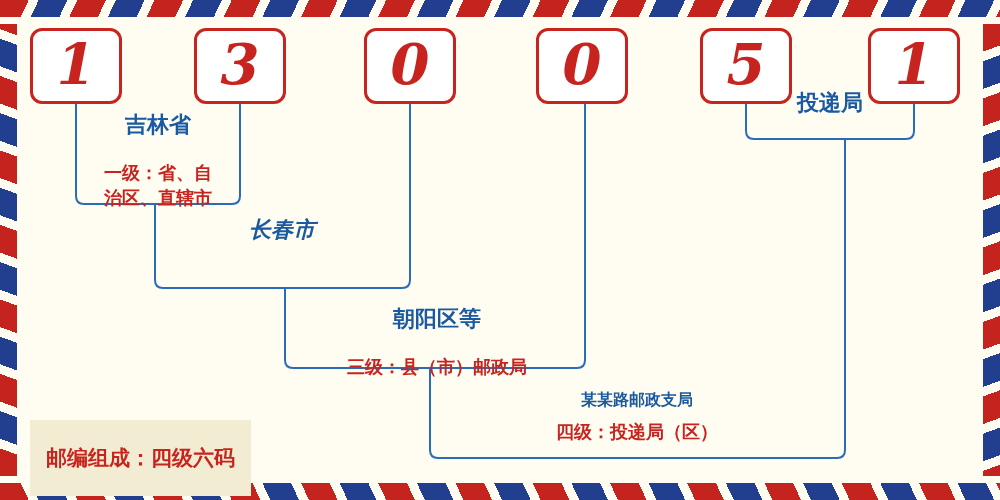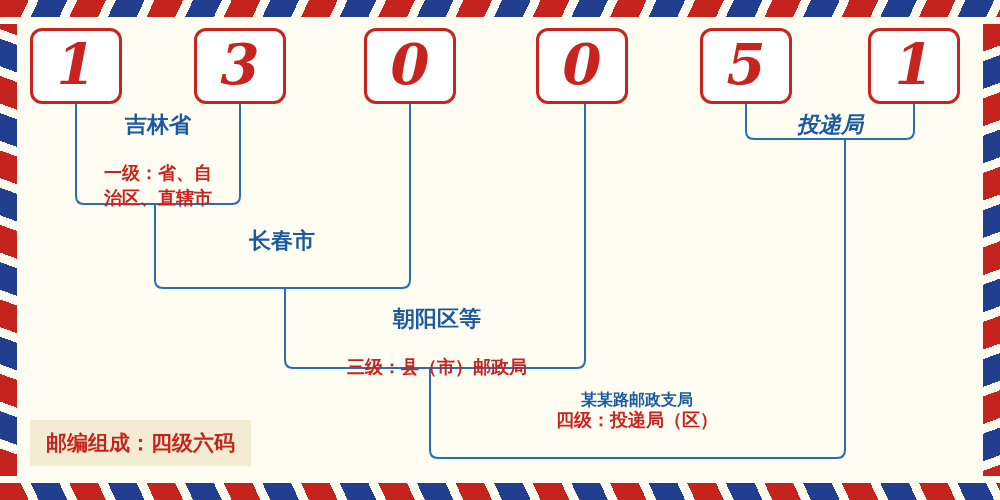--- a/index.html
+++ b/index.html
@@ -59,30 +59,30 @@
     color:var(--name-blue,#1b5aa0); font-weight:bold; font-size:22px; line-height:1.2;
   }
   .label-name.small { font-size:16px; }
   .label-desc {
     color:var(--desc-red,#c8241f); font-weight:bold; font-size:18px; line-height:1.25;
     margin-top:24px;
   }
   .label-desc.cont { margin-top:2px; }
 
   .label.province { left:76px;  top:112px; width:164px; }
-  .label.city     { left:157px; top:228px; width:250px; }
+  .label.city     { left:157px; top:217px; width:250px;font-style:italic; }
   .label.county   { left:285px; top:306px; width:304px; }
   .label.branch   { left:487px; top:390px; width:300px; }
-  .label.branch .label-desc { margin-top:0; }
-  .label.delivery { left:746px; top:112px; width:168px;font-style:italic; }
+  .label.branch .label-desc { margin-top:12px; }
+  .label.delivery { left:746px; top:90px; width:168px; }
 
   .composition {
     position:absolute; left:30px; top:420px;
     background:var(--note-bg,#f2ecd2);
-    padding:9px 16px;
+    padding:24px 16px;
     color:var(--desc-red,#c8241f); font-weight:bold; font-size:21px;
   }
 </style>
 </head>
 <body>
 
 <div class="page">
 
   <div class="stripe top"></div>
   <div class="stripe bottom"></div>

